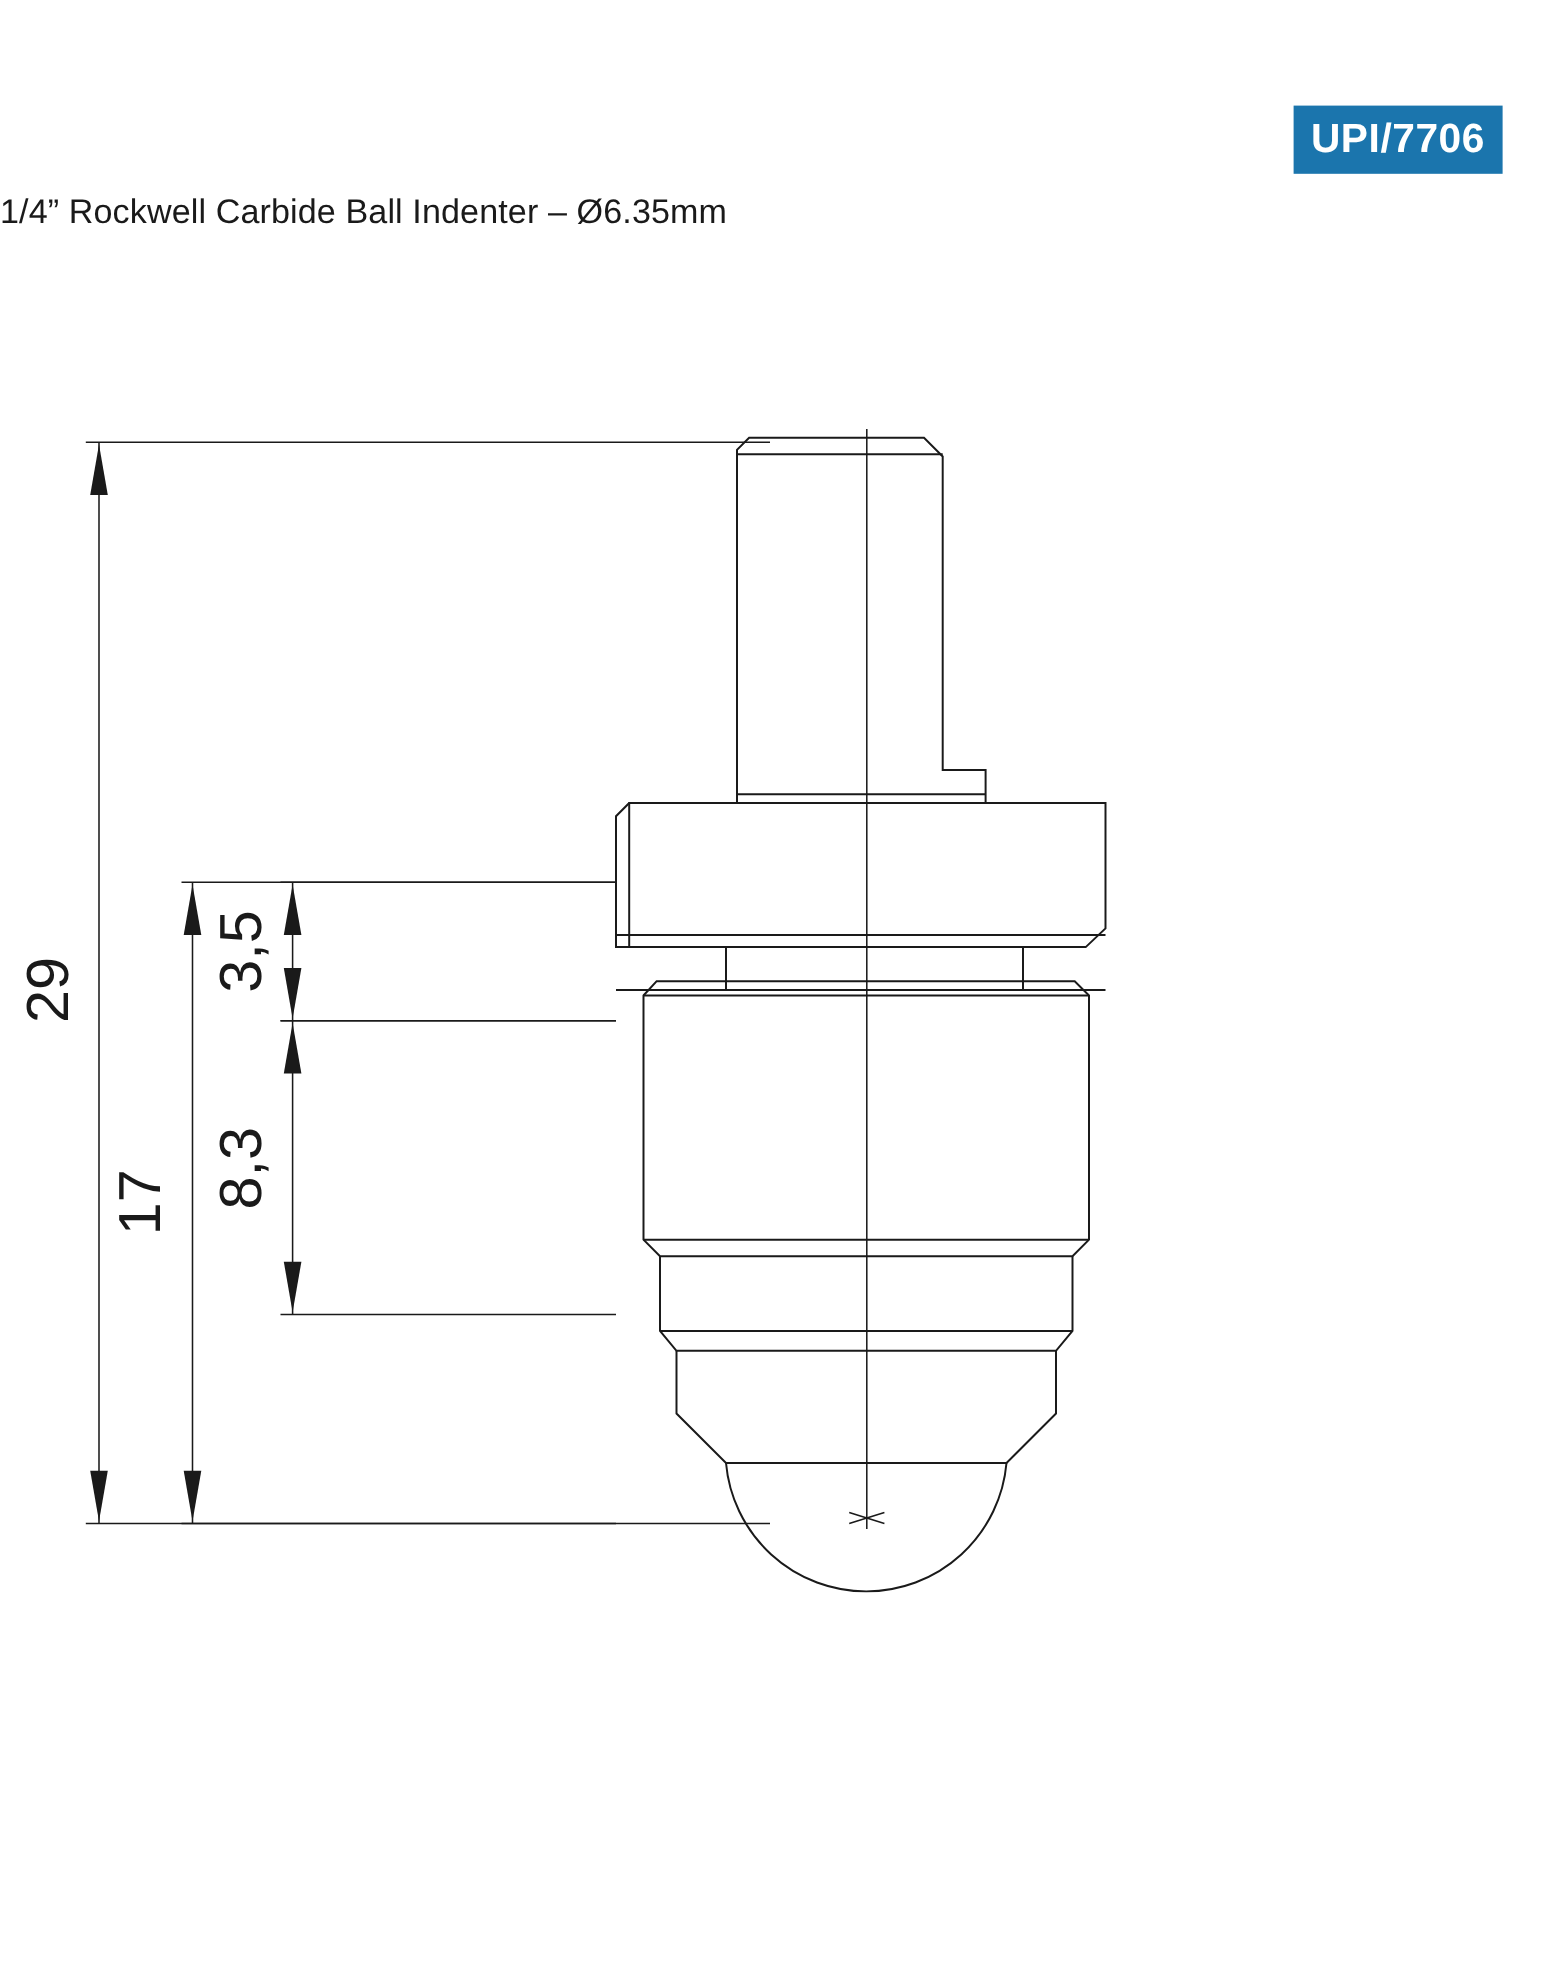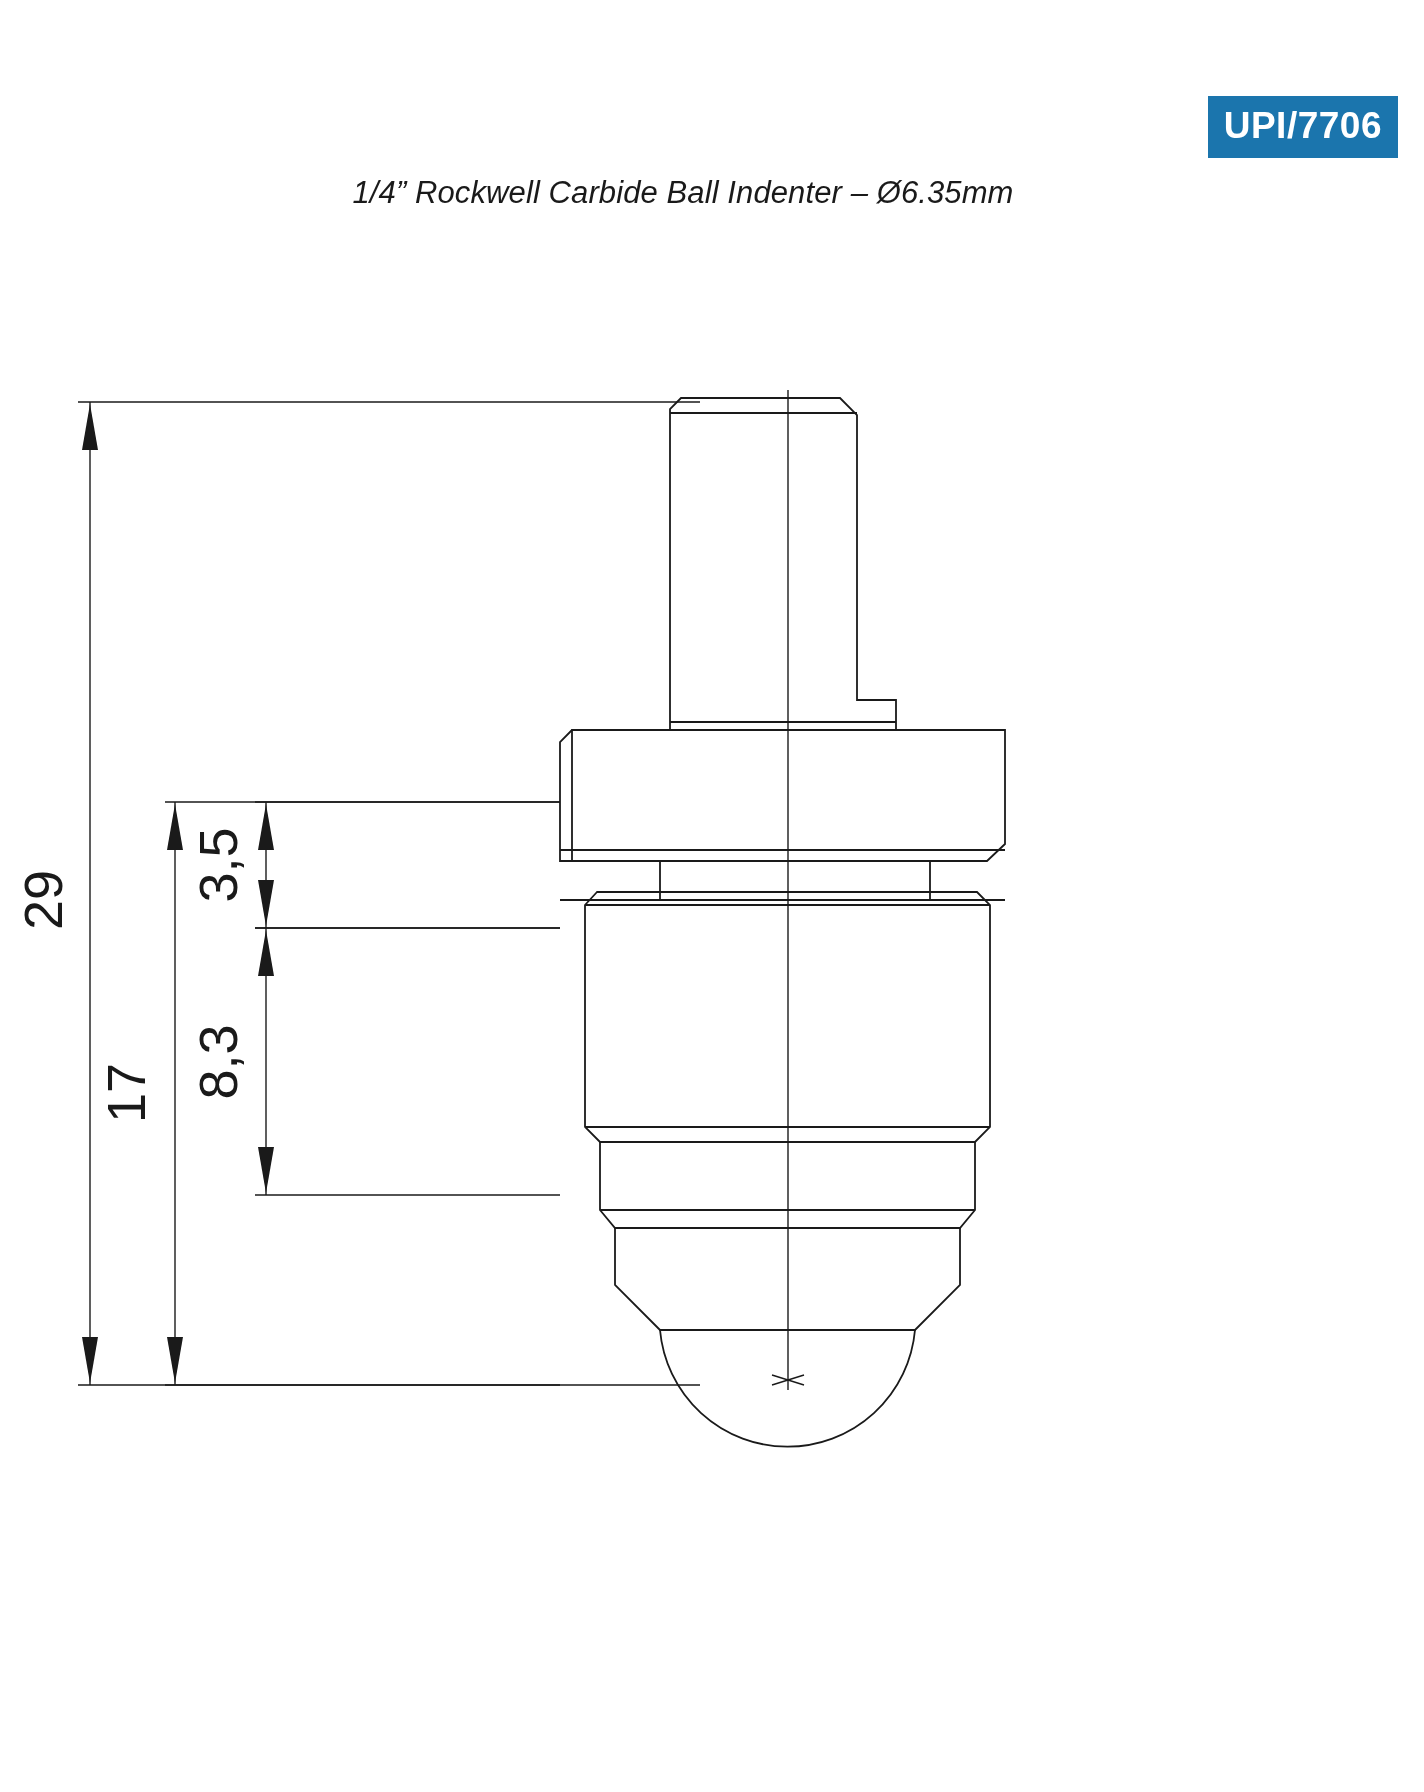--- a/index.html
+++ b/index.html
@@ -21,38 +21,37 @@
     position: absolute;
     top: 0;
     left: 0;
     width: 1424px;
     padding-top: 96px;
     box-sizing: border-box;
   }
   #badge-row {
     display: flex;
     justify-content: flex-end;
-    padding-right: 26px;
+    padding-right: 58px;
     text-align: right;
   }
   #part-code-badge {
     background: #1b75ad;
     color: #ffffff;
     font-weight: bold;
     font-size: 37px;
     letter-spacing: 0.5px;
     line-height: 1;
     padding: 11px 16px 14px 16px;
   }
   #subtitle-row {
     display: flex;
-    justify-content: center;
+    justify-content: flex-start;
     padding-right: 58px;
     margin-top: 17px;
-    font-style: italic;
   }
   #part-title {
     font-size: 31px;
     font-weight: 400;
     color: #1a1a1a;
     letter-spacing: 0.1px;
     white-space: nowrap;
   }
 
   

